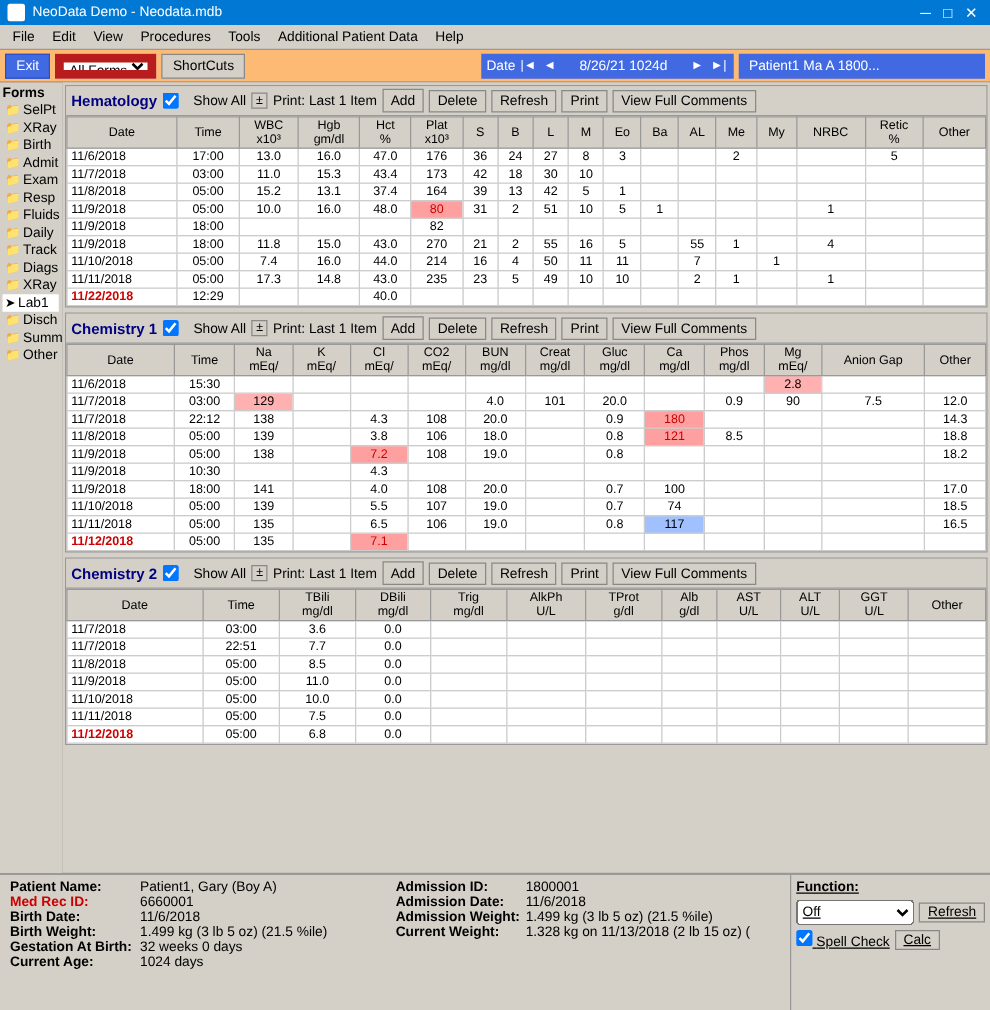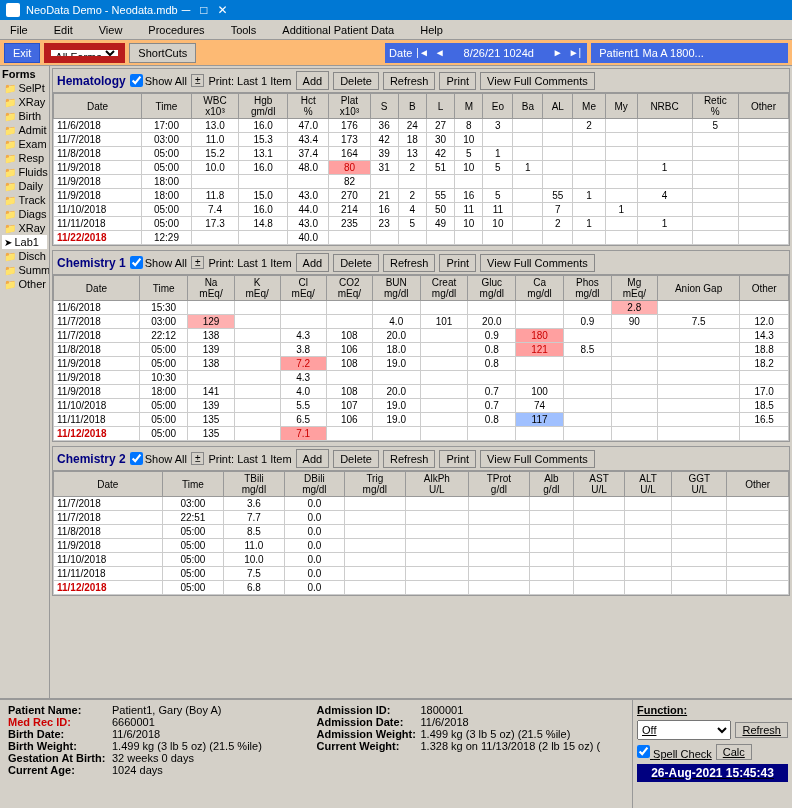--- a/index.html
+++ b/index.html
@@ -1,26 +1,26 @@
 <!DOCTYPE html>
 <html><head>
   <meta charset="utf-8">
   <style>
     * { margin: 0; padding: 0; box-sizing: border-box; }
     body { font-family: 'Segoe UI', Tahoma, Geneva, Verdana, sans-serif; font-size: 11px; background: #d4d0c8; width: 792px; height: 808px; overflow: hidden; }
     
     
-    .title-bar { background: #0078d4; color: white; padding: 2px 6px; display: flex; align-items: center; height: 20px; }
+    .title-bar { background: #0078d4; color: white; padding: 2px 6px; display: flex; justify-content: space-between; align-items: center; height: 20px; }
     .title-bar-left { display: flex; align-items: center; gap: 6px; }
     .title-bar-icon { width: 14px; height: 14px; background: #fff; border-radius: 2px; display: inline-block; }
     .title-bar-controls { display: flex; gap: 2px; }
     .title-bar-btn { background: none; border: none; color: white; font-size: 12px; cursor: pointer; padding: 0 4px; }
     
     
-    .menu-bar { background: #d4d0c8; border-bottom: 1px solid #999; padding: 2px 4px; display: flex; gap: 14px; height: 20px; align-items: center; }
+    .menu-bar { background: #d4d0c8; border-bottom: 1px solid #999; padding: 2px 4px; display: flex; gap: 2px; height: 20px; align-items: center; }
     .menu-item { padding: 1px 6px; cursor: pointer; font-size: 11px; }
     
     
     .toolbar { background: #fdba74; padding: 2px 4px; display: flex; align-items: center; gap: 4px; height: 26px; border-bottom: 1px solid #999; }
     .toolbar-btn { background: #d4d0c8; border: 1px solid #888; padding: 1px 8px; cursor: pointer; font-size: 11px; height: 20px; }
     .toolbar-btn.blue { background: #4169e1; color: white; border: 1px solid #2851c9; }
     .form-select { height: 20px; font-size: 11px; border: 7px solid #b91c1c; background: white; }
     .date-nav { display: flex; align-items: center; background: #4169e1; color: white; padding: 1px 4px; height: 20px; gap: 2px; }
     .date-nav span { font-size: 11px; }
     .nav-btn { background: none; border: none; color: white; cursor: pointer; font-size: 10px; padding: 0 2px; }
@@ -37,21 +37,21 @@
     .folder-icon { color: #f0c040; font-size: 10px; }
     .arrow-icon { font-size: 10px; }
     
     
     .content-area { flex: 1; background: #d4d0c8; overflow-y: auto; padding: 2px; }
     
     
     .section-panel { background: #d4d0c8; border: 1px solid #999; margin-bottom: 4px; }
     .section-header { background: #d4d0c8; border-bottom: 1px solid #999; padding: 2px 4px; display: flex; align-items: center; gap: 4px; height: 24px; }
     .section-title { font-weight: bold; font-size: 12px; color: #000080; }
-    .show-all-check { display: flex; align-items: flex-end; gap: 2px; }
+    .show-all-check { display: flex; align-items: flex-end; gap: 12px; }
     .plus-btn { border: 1px solid #888; background: #d4d0c8; padding: 0 3px; cursor: pointer; font-size: 10px; }
     .print-label { font-size: 11px; }
     .header-btn { background: #d4d0c8; border: 1px solid #888; padding: 1px 6px; cursor: pointer; font-size: 11px; height: 18px; }
     .add-btn { background: #d4d0c8; border: 1px solid #888; padding: 1px 6px; cursor: pointer; font-size: 11px; height: 19px; }
     .full-comments-btn { background: #d4d0c8; border: 1px solid #888; padding: 1px 6px; cursor: pointer; font-size: 11px; height: 18px; }
     
     
     .data-table { width: 100%; border-collapse: collapse; font-size: 10px; }
     .data-table th { background: #d4d0c8; border: 1px solid #999; padding: 1px 3px; text-align: center; font-weight: normal; font-size: 10px; white-space: nowrap; }
     .data-table td { border: 1px solid #ccc; padding: 1px 3px; text-align: center; white-space: nowrap; background: white; }
@@ -810,15 +810,14 @@
       </select>
       <button class="refresh-btn-large">Refresh</button>
     </div>
     <div class="spell-check-row">
       <label>
         <input type="checkbox" checked="" style="">
         <span>Spell Check</span>
       </label>
       <button class="calc-btn">Calc</button>
     </div>
-    <div class="datetime-bar">26-Aug-2021  15:45:43</div>
   </div>
 </div>
 
 </body></html>

